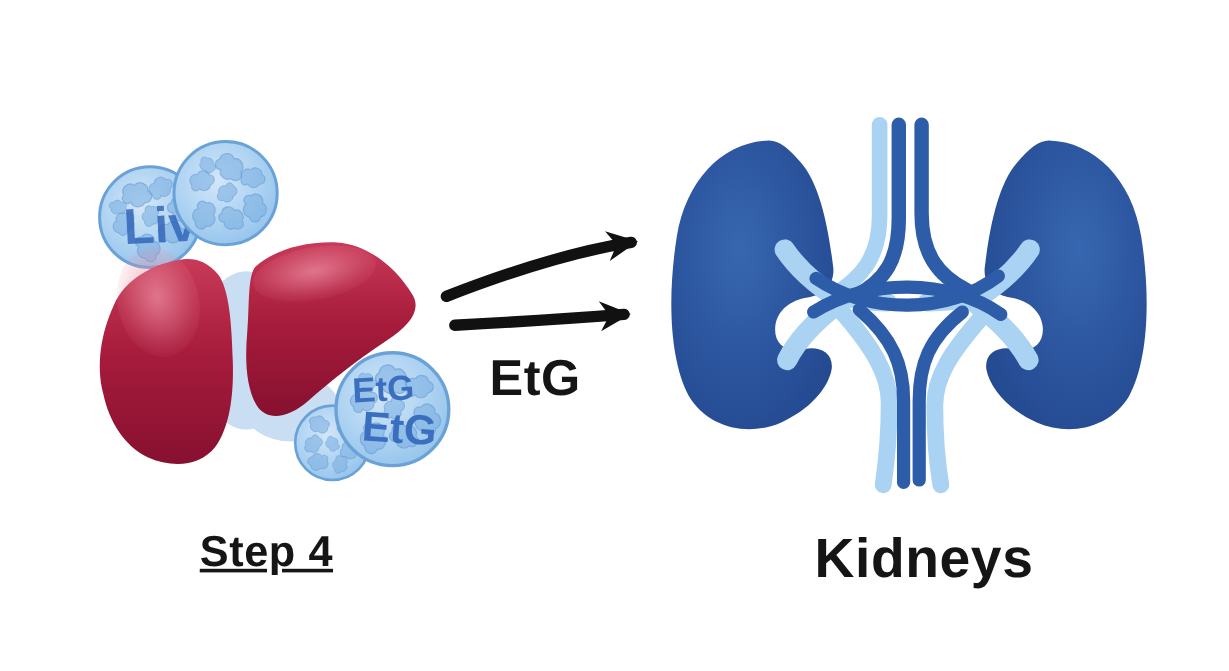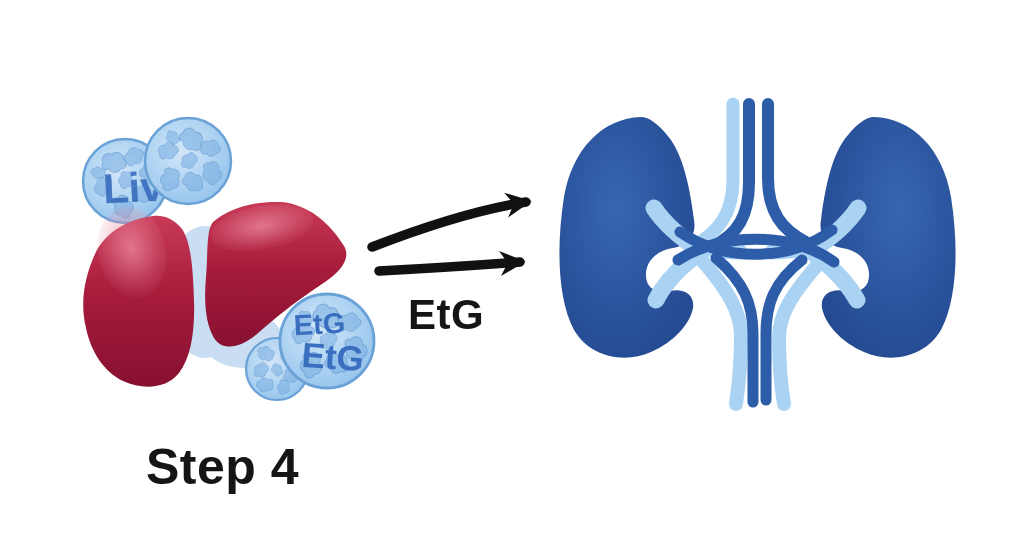--- a/index.html
+++ b/index.html
@@ -5,21 +5,21 @@
   html,body{margin:0;padding:0;background:#ffffff;}
   .canvas{
     position:relative;width:1024px;height:559px;background:#ffffff;
     overflow:hidden;font-family:"Liberation Sans",sans-serif;
   }
   .canvas svg{position:absolute;left:0;top:0;}
   .lbl{
     position:absolute;font-weight:700;color:#151515;text-align:center;
     line-height:1.05;letter-spacing:0.5px;white-space:nowrap;
   }
-  .lbl-step{left:146px;top:441px;width:152px;font-size:50px;}
+  .lbl-step{left:146px;top:441px;width:152px;font-size:36px;text-decoration:underline;}
   .lbl-kidneys{left:668px;top:441px;width:204px;font-size:46px;}
   .lbl-etg{left:386px;top:293px;width:120px;font-size:42px;}
   text{font-family:"Liberation Sans",sans-serif;font-weight:700;}
 </style>
 </head>
 <body>
 
 <div class="canvas">
 
   <svg width="1024" height="559" viewBox="0 0 1024 559">
@@ -158,13 +158,14 @@
         <path stroke-width="11" d="M 680,232 C 724,262 790,262 832,230"></path>
         <path stroke-width="11" d="M 678,260 C 722,232 792,232 834,262"></path>
         <path stroke-width="11" d="M 716,258 C 744,282 753,304 753,334 L 753,402"></path>
         <path stroke-width="11" d="M 802,260 C 774,282 766,304 766,334 L 766,400"></path>
       </g>
     </g>
   </svg>
 
   <div class="lbl lbl-step">Step 4</div>
   <div class="lbl lbl-etg">EtG</div>
+  <div class="lbl lbl-kidneys">Kidneys</div>
 </div>
 
 </body></html>

